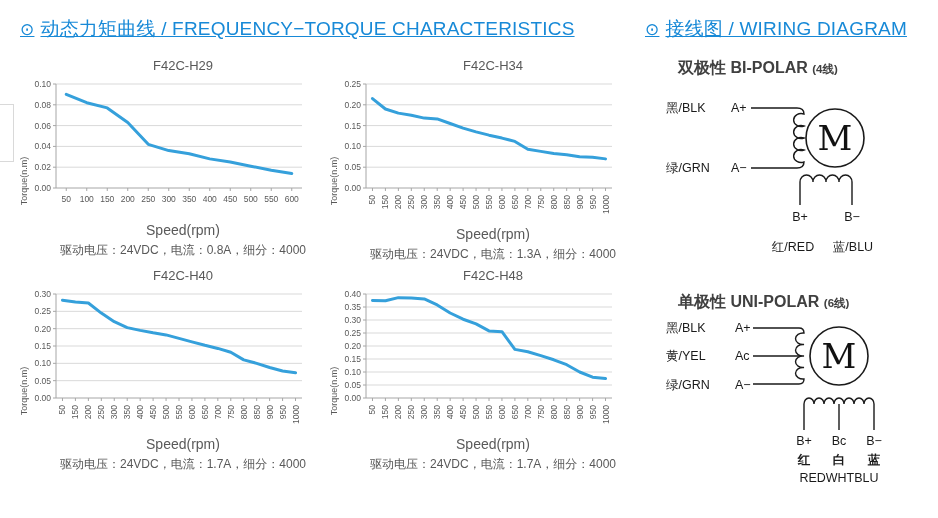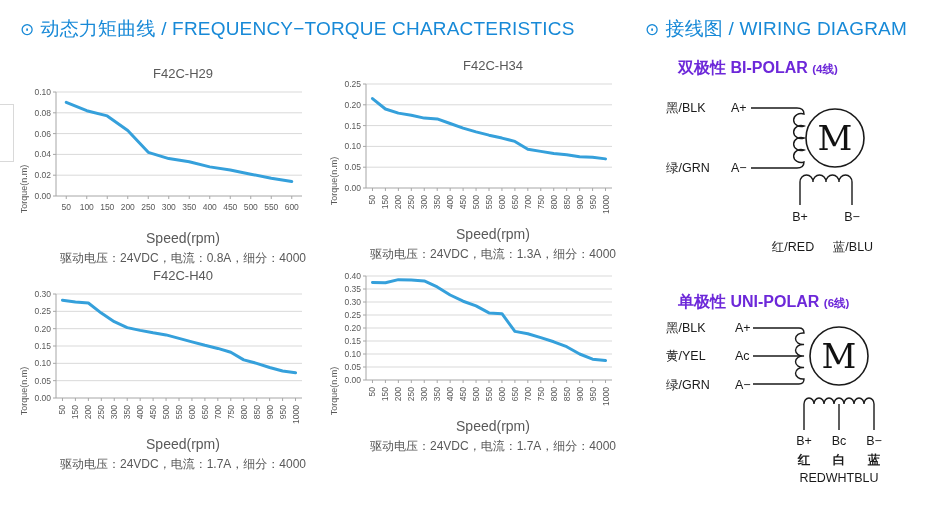--- a/index.html
+++ b/index.html
@@ -1,40 +1,40 @@
 <!DOCTYPE html>
 <html><head>
 <meta charset="utf-8">
 <style>
   html,body{margin:0;padding:0;}
   body{
     width:938px;height:518px;position:relative;overflow:hidden;
     background:#ffffff;font-family:"Liberation Sans",sans-serif;color:#1a1a1a;
   }
   .section-header{
-    position:absolute;font-size:19px;color:#1789d7;white-space:nowrap;letter-spacing:.2px;
+    position:absolute;font-size:19px;color:#1789d7;white-space:nowrap;letter-spacing:.2px;text-decoration:underline;
   }
   .section-header .bullet{font-size:17px;margin-right:6px;}
   .edge-box{
     position:absolute;left:-9px;top:104px;width:21px;height:56px;
     background:#fff;border:1px solid #d9d9d9;
   }
   .chart{position:absolute;width:300px;}
   .chart-title{font-size:13px;color:#595959;text-align:center;padding-left:34px;height:18px;}
   .chart .ylabel{
     position:absolute;left:-42px;top:118px;width:100px;text-align:center;
     transform:rotate(-90deg);font-size:9px;color:#595959;
   }
   .chart .xlabel{font-size:14px;color:#595959;text-align:center;padding-left:34px;}
   .chart .xlabel.gap{margin-top:12px;}
   .chart .caption{font-size:12px;color:#595959;text-align:center;padding-left:34px;margin-top:4px;white-space:nowrap;}
   svg text{font-family:"Liberation Sans",sans-serif;}
   svg .tick{font-size:8.5px;fill:#595959;}
   .wiring{position:absolute;left:645px;top:0;width:293px;height:518px;}
-  .wire-heading{position:absolute;left:33px;white-space:nowrap;font-weight:bold;color:#6d28d9;}
+  .wire-heading{position:absolute;left:33px;white-space:nowrap;font-weight:bold;color:#404040;}
   .wire-heading .zh{font-size:16px;}
   .wire-heading .en{font-size:16px;}
   .wire-heading .wires{font-size:11.5px;}
   .wiring svg{position:absolute;left:18px;}
   .wlabel{font-size:12.5px;fill:#1a1a1a;}
   .wlabel-b{font-size:12.5px;fill:#1a1a1a;font-weight:bold;}
   .motor-m{font-family:"DejaVu Serif",serif;font-size:34px;fill:#111;}
   .wire{stroke:#1a1a1a;stroke-width:1.4;fill:none;}
 </style>
 </head>
@@ -42,21 +42,21 @@
 
 <div class="edge-box"></div>
 
 <div class="section-header" style="left:20px;top:16px;">
   <span class="bullet">⊙</span><span>动态力矩曲线 / FREQUENCY−TORQUE CHARACTERISTICS</span>
 </div>
 <div class="section-header" style="left:645px;top:16px;">
   <span class="bullet">⊙</span><span>接线图 / WIRING DIAGRAM</span>
 </div>
 
-<div class="chart" style="left:16px;top:58px;margin-top:8px;">
+<div class="chart" style="left:16px;top:58px;">
   <div class="chart-title">F42C-H29</div>
   <div class="ylabel">Torque(n.m)</div>
   <svg class="plot" width="292" height="130">
       <line x1="37" y1="112" x2="40" y2="112" stroke="#a6a6a6" stroke-width="1"></line>
       <text class="tick" x="35" y="115" text-anchor="end">0.00</text>
       <line x1="40" y1="91.2" x2="286" y2="91.2" stroke="#d9d9d9" stroke-width="1"></line>
       <line x1="37" y1="91.2" x2="40" y2="91.2" stroke="#a6a6a6" stroke-width="1"></line>
       <text class="tick" x="35" y="94.2" text-anchor="end">0.02</text>
       <line x1="40" y1="70.4" x2="286" y2="70.4" stroke="#d9d9d9" stroke-width="1"></line>
       <line x1="37" y1="70.4" x2="40" y2="70.4" stroke="#a6a6a6" stroke-width="1"></line>
@@ -233,20 +233,21 @@
       <text class="tick" x="269.57894736842104" y="119" text-anchor="end" transform="rotate(-90 269.57894736842104 119)">950</text>
       <line x1="279.5263157894737" y1="112" x2="279.5263157894737" y2="115" stroke="#a6a6a6" stroke-width="1"></line>
       <text class="tick" x="282.5263157894737" y="119" text-anchor="end" transform="rotate(-90 282.5263157894737 119)">1000</text>
       <polyline points="46.473684210526315,14.240000000000009 59.421052631578945,15.973333333333315 72.36842105263159,17.01333333333332 85.31578947368422,27.066666666666663 98.26315789473685,35.73333333333332 111.21052631578948,41.626666666666665 124.15789473684211,44.39999999999999 137.10526315789474,46.82666666666667 150.05263157894737,48.906666666666666 163,52.37333333333333 175.94736842105263,55.839999999999996 188.89473684210526,59.306666666666665 201.8421052631579,62.42666666666667 214.78947368421052,66.24 227.73684210526315,73.86666666666666 240.68421052631578,77.33333333333333 253.63157894736844,81.49333333333334 266.57894736842104,84.96000000000001 279.5263157894737,86.69333333333333" fill="none" stroke="#35a0db" stroke-width="3" stroke-linejoin="round" stroke-linecap="round"></polyline>
     </svg>
   <div class="xlabel">Speed(rpm)</div>
   <div class="caption">驱动电压：24VDC，电流：1.7A，细分：4000</div>
 </div>
 
 <div class="chart" style="left:326px;top:268px;">
+  <div class="chart-title">F42C-H48</div>
   <div class="ylabel">Torque(n.m)</div>
   <svg class="plot" width="292" height="146">
       <line x1="37" y1="112" x2="40" y2="112" stroke="#a6a6a6" stroke-width="1"></line>
       <text class="tick" x="35" y="115" text-anchor="end">0.00</text>
       <line x1="40" y1="99" x2="286" y2="99" stroke="#d9d9d9" stroke-width="1"></line>
       <line x1="37" y1="99" x2="40" y2="99" stroke="#a6a6a6" stroke-width="1"></line>
       <text class="tick" x="35" y="102" text-anchor="end">0.05</text>
       <line x1="40" y1="86" x2="286" y2="86" stroke="#d9d9d9" stroke-width="1"></line>
       <line x1="37" y1="86" x2="40" y2="86" stroke="#a6a6a6" stroke-width="1"></line>
       <text class="tick" x="35" y="89" text-anchor="end">0.10</text>

